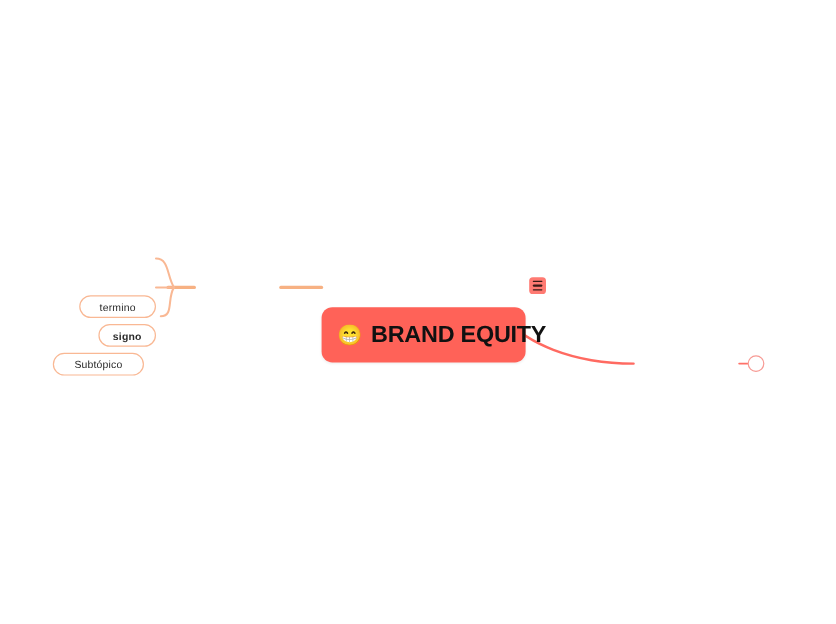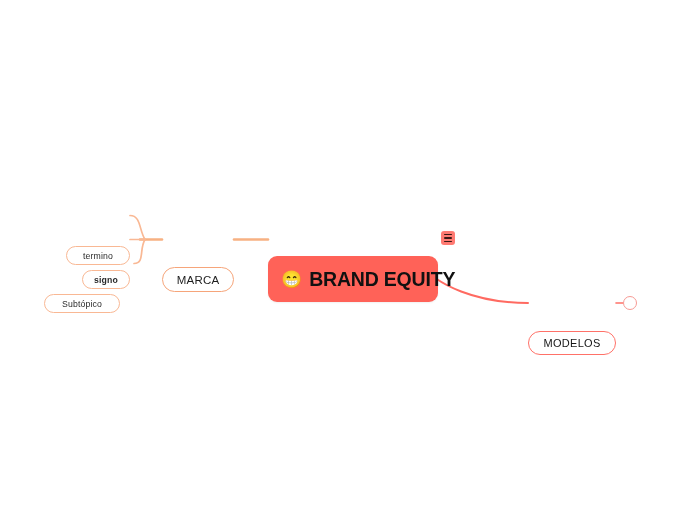--- a/index.html
+++ b/index.html
@@ -172,37 +172,31 @@
     <span class="root-emoji">😁</span>
     <span class="root-label">BRAND EQUITY</span>
   </div>
 
   <div class="notes-badge">
     <i></i>
     <i></i>
     <i></i>
   </div>
 
-  <div class="node node-marca">
-    <span>MARCA</span>
-  </div>
 
   <div class="node leaf node-termino">
     <span>termino</span>
   </div>
 
   <div class="node leaf node-signo">
     <span>signo</span>
   </div>
 
   <div class="node leaf node-subtopico">
     <span>Subtópico</span>
   </div>
 
-  <div class="node node-modelos">
-    <span>MODELOS</span>
-  </div>
 
   <div class="collapse-dot">
     <span></span>
   </div>
 
 </div>
 
 </body></html>

